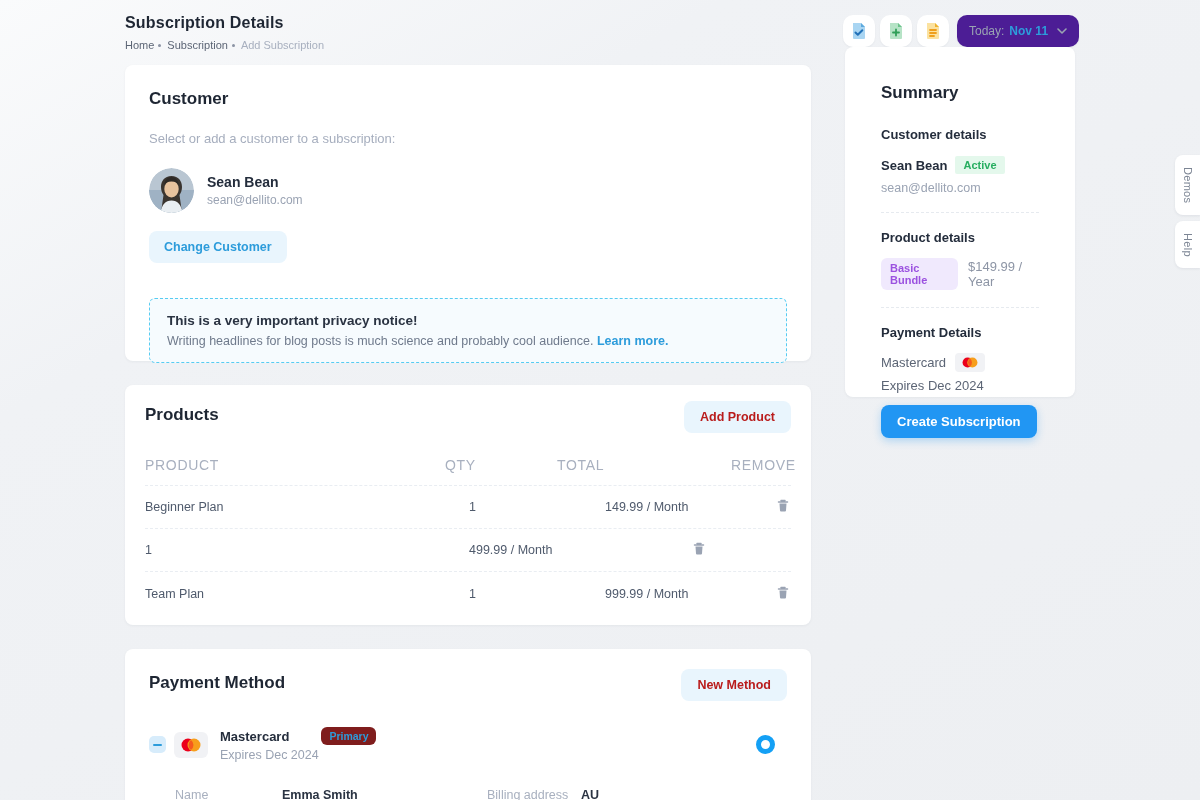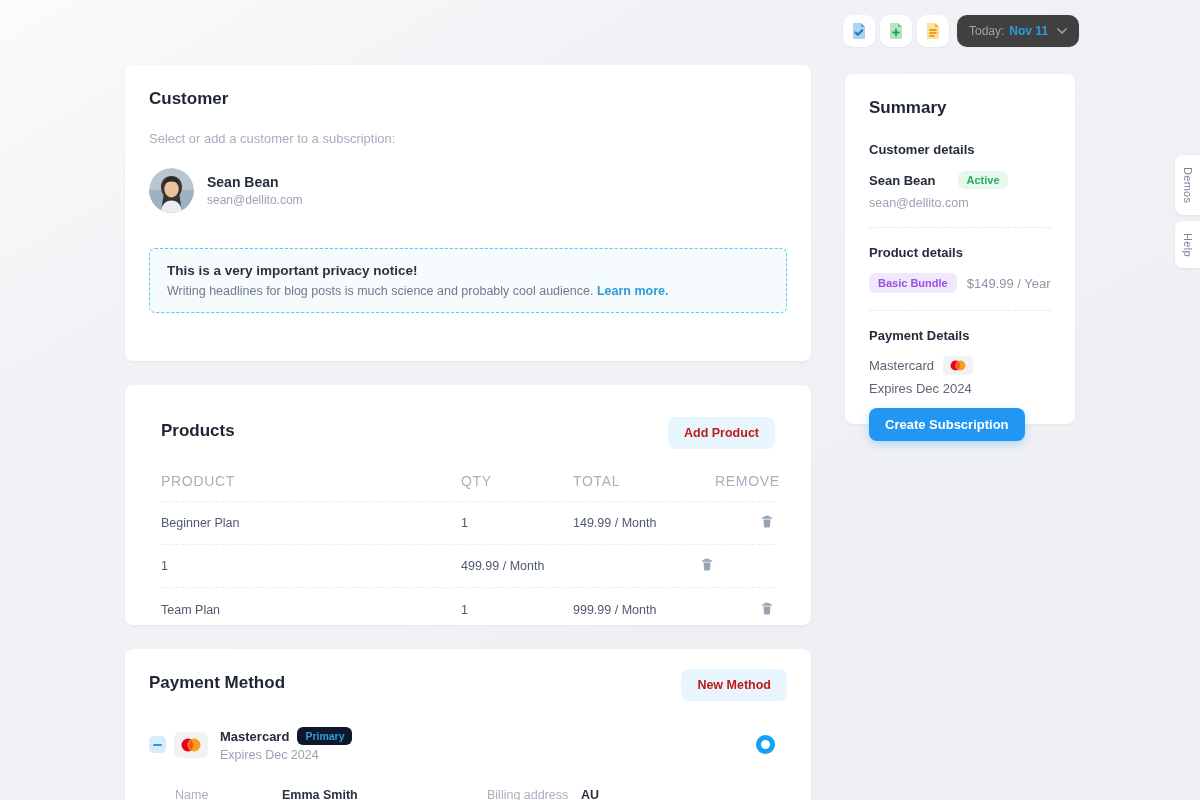--- a/index.html
+++ b/index.html
@@ -20,39 +20,39 @@
   .crumb.muted { color:#a8b0bf; }
   .crumb-dot { width:3px; height:3px; border-radius:50%; background:#8b93a3; display:inline-block; margin-left:-2px; }
 
   .header-right { position:absolute; top:15px; left:843px; display:flex; align-items:center; gap:5px; }
   .icon-btn {
     width:32px; height:32px; background:#fff; border-radius:10px;
     display:flex; align-items:center; justify-content:center;
     box-shadow:0 1px 2px rgba(25,39,62,.05); cursor:pointer;
   }
   .today-widget {
-    margin-left:3px; height:32px; background:#404040; border-radius:10px;
+    margin-left:3px; height:32px; background:#4c1d95; border-radius:10px;
     display:flex; align-items:center; padding:0 12px; gap:5px;
     box-shadow:0 1px 2px rgba(25,39,62,.05); cursor:pointer;
   }
   .today-label { font-size:12px; color:#9aa3b2; }
   .today-value { font-size:12px; font-weight:bold; color:#2d9cdb; }
   .chev { margin-left:4px; }
 
   
   .card {
     position:absolute; background:#fff; border-radius:8px;
     box-shadow:0 1px 3px rgba(25,39,62,.05);
   }
   .card-title { font-size:17px; font-weight:bold; color:#1e2633; }
 
   .customer-card { left:125px; top:65px; width:686px; height:296px; padding:24px; }
-  .products-card { left:125px; top:385px; width:686px; height:240px; padding:36px; }
+  .products-card { left:125px; top:385px; width:686px; height:240px; padding:20px; }
   .payment-card  { left:125px; top:649px; width:686px; height:220px; padding:24px; }
-  .summary-card  { left:845px; top:74px; width:230px; height:350px; padding:24px; }
+  .summary-card  { left:845px; top:47px; width:230px; height:350px; padding:36px; }
 
   .card-head { display:flex; align-items:flex-start; justify-content:space-between; }
 
   .soft-btn {
     background:#e9f5fd; color:#b91c1c; font-size:12.5px; font-weight:bold;
     border:none; border-radius:8px; padding:9px 16px; cursor:pointer;
     font-family:inherit; margin-top:-4px;
   }
 
   
@@ -76,63 +76,63 @@
 
   
   .ptable { margin-top:24px; }
   .prow {
     display:grid; grid-template-columns:300px 112px 1fr 60px;
     align-items:center;
   }
   .prow-head { padding-bottom:12px; border-bottom:1px dashed #e9edf2; }
   .pth { font-size:14px; font-weight:normal; letter-spacing:.7px; color:#a8b0bf; }
   .pth:last-child, .ptd-remove { text-align:right; }
-  .prow-body { height:43px; border-bottom:1px dashed #e9edf2; }
+  .prow-body { height:43px; border-bottom:1px dashed #e9edf2;gap:24px; }
   .prow-body:last-child { border-bottom:none; }
   .ptd { font-size:12.5px; color:#4f5a6c; }
   .trash-btn { background:none; border:none; cursor:pointer; padding:2px; }
 
   
   .pm-row { margin-top:26px; display:flex; align-items:center; }
   .minus-btn {
     width:17px; height:17px; border-radius:5px; background:#d7ecfb; border:none;
     cursor:pointer; position:relative; flex:0 0 auto;
   }
   .minus-btn::after { content:""; position:absolute; left:4px; right:4px; top:7.5px; height:2px; border-radius:1px; background:#2d9cdb; }
   .mc-chip {
     width:34px; height:26px; border-radius:6px; background:#f1f2f5;
     display:flex; align-items:center; justify-content:center; margin-left:8px; flex:0 0 auto;
   }
   .pm-info { margin-left:12px; }
   .pm-name-line { display:flex; align-items:center; gap:8px; }
   .pm-brand { font-size:13px; font-weight:bold; color:#242d3c; }
   .badge-primary {
-    background:#0f172a; color:#2d9cdb; font-size:10.5px; font-weight:bold;
-    border-radius:6px; padding:3px 8px;
+    background:#7f1d1d; color:#2d9cdb; font-size:10.5px; font-weight:bold;
+    border-radius:6px; padding:3px 8px;margin-left:24px;
   }
   .pm-exp { font-size:12.5px; color:#9aa3b3; margin-top:3px; }
   .pm-radio {
     margin-left:auto; margin-right:12px; width:19px; height:19px; border-radius:50%;
     border:5px solid #14a0f5; background:#fff; cursor:pointer; flex:0 0 auto;
   }
   .pm-details {
     margin-top:26px; padding-left:26px;
     display:grid; grid-template-columns:107px 205px 94px 1fr; row-gap:4px; align-items:baseline;
   }
   .pd-label { font-size:12.5px; color:#a8b0bf; }
   .pd-value { font-size:12.5px; font-weight:bold; color:#2a3342; }
 
   
   .sum-section-title { font-size:13px; font-weight:bold; color:#242d3c; }
   .sum-cust { margin-top:24px; }
   .sum-name-line { margin-top:14px; display:flex; align-items:center; gap:8px; }
   .sum-name { font-size:13px; font-weight:bold; color:#242d3c; }
   .badge-active {
     background:#e4f8ec; color:#27ae60; font-size:11px; font-weight:bold;
-    border-radius:7px; padding:3px 8px;margin-left:15px;
+    border-radius:2px; padding:3px 8px;
   }
   .sum-email { font-size:12.5px; color:#9aa3b3; margin-top:7px; }
   .sum-divider { border:none; border-top:1px dashed #e6eaef; margin:17px 0; }
   .sum-prod-line { margin-top:13px; display:flex; align-items:center; gap:10px; }
   .badge-bundle {
     background:#f0e9fd; color:#9b51e0; font-size:11px; font-weight:bold;
     border-radius:6px; padding:4px 9px;
   }
   .sum-price { font-size:13px; color:#8d95a5; }
   .sum-pay-line { margin-top:13px; display:flex; align-items:center; gap:9px; }
@@ -158,20 +158,30 @@
     writing-mode:vertical-rl; font-size:11px; color:#7c8594; letter-spacing:.3px;
   }
   .tab-demos { top:155px; height:60px; }
   .tab-help { top:221px; height:47px; }
 </style>
 </head>
 <body>
 
 <div class="page">
 
+  <div class="page-header">
+    <div class="page-title">Subscription Details</div>
+    <div class="breadcrumb">
+      <span class="crumb">Home</span>
+      <span class="crumb-dot"></span>
+      <span class="crumb">Subscription</span>
+      <span class="crumb-dot"></span>
+      <span class="crumb muted">Add Subscription</span>
+    </div>
+  </div>
 
   <div class="header-right">
     <div class="icon-btn">
       <svg width="16" height="18" viewBox="0 0 16 18">
         <path d="M2 1h8l4 4v11a1 1 0 0 1-1 1H3a1 1 0 0 1-1-1z" fill="#a9d5f2"></path>
         <path d="M10 1l4 4h-4z" fill="#5da9dd"></path>
         <path d="M4.5 10.5l2.3 2.3 4.5-4.5" stroke="#2271b8" stroke-width="2" fill="none" stroke-linecap="round" stroke-linejoin="round"></path>
       </svg>
     </div>
     <div class="icon-btn">
@@ -216,20 +226,21 @@
             <path d="M15.3 17c.4-5 3-8 7.2-8s6.8 3 7.2 8c-1-2.4-3.4-3.6-7.2-3.6s-6.2 1.2-7.2 3.6z" fill="#2e2925"></path>
             <path d="M12 45c0-8 4.7-12.5 10.5-12.5S33 37 33 45z" fill="#e9eef2"></path>
           </g>
         </svg>
       </div>
       <div>
         <div class="cust-name">Sean Bean</div>
         <div class="cust-email">sean@dellito.com</div>
       </div>
     </div>
+    <button class="change-btn">Change Customer</button>
     <div class="notice">
       <div class="notice-title">This is a very important privacy notice!</div>
       <div class="notice-body">
         <span>Writing headlines for blog posts is much science and probably cool audience.</span>
         <a class="notice-link">Learn more.</a>
       </div>
     </div>
   </div>
 
   <div class="card products-card">

